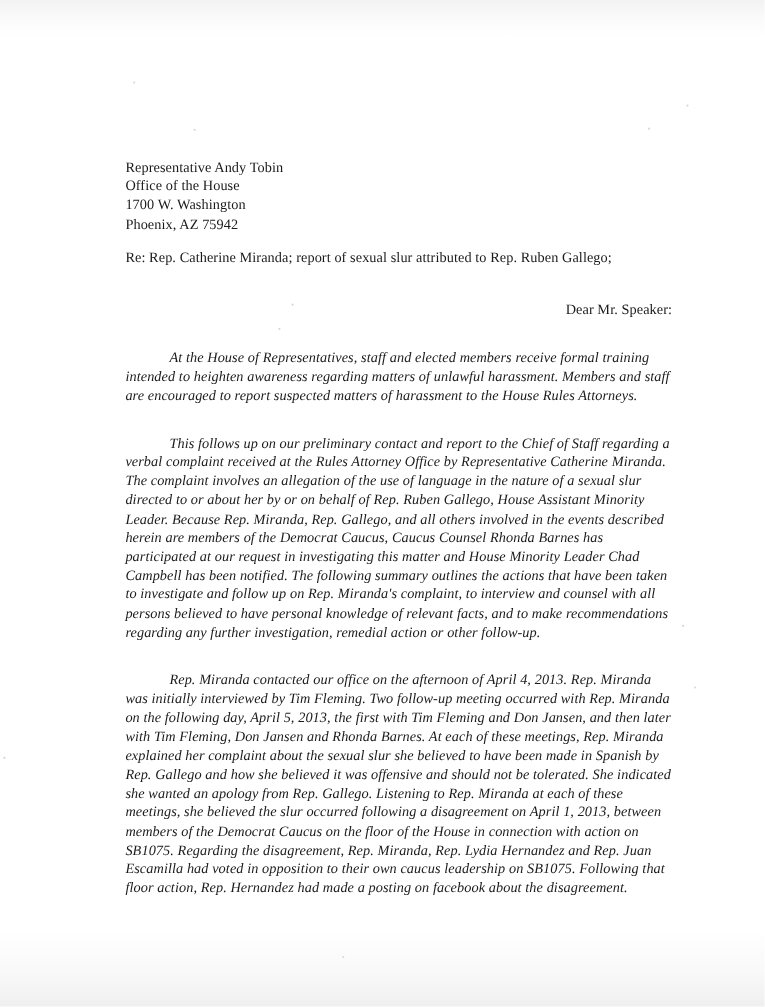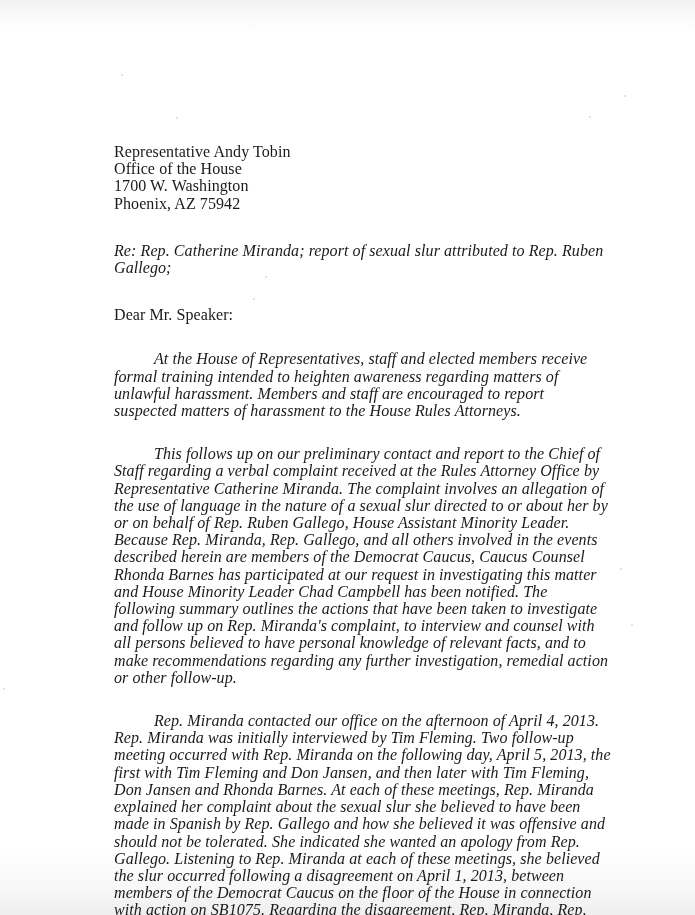--- a/index.html
+++ b/index.html
@@ -50,38 +50,38 @@
     position: absolute;
     left: 114px;
     top: 143px;
     width: 497px;
   }
 
   .addr-line,
   .salutation,
   .subject p,
   .para {
-    font-size: 16px;
+    font-size: 13px;
     line-height: 17.2px;
     letter-spacing: 0.005em;
     margin: 0;
     text-align: left;
   }
 
   .address-block {
     margin-bottom: 0;
   }
 
   .subject {
-    margin-top: 30px;
-    font-style: italic;
+    margin-top: 13px;
   }
 
   .salutation {
     margin-top: 30px;
+    text-align: right;
   }
 
   .body-block {
     margin-top: 27px;
   }
 
   .para {
     text-indent: 40px;
     margin-bottom: 26px;
     font-style: italic;

